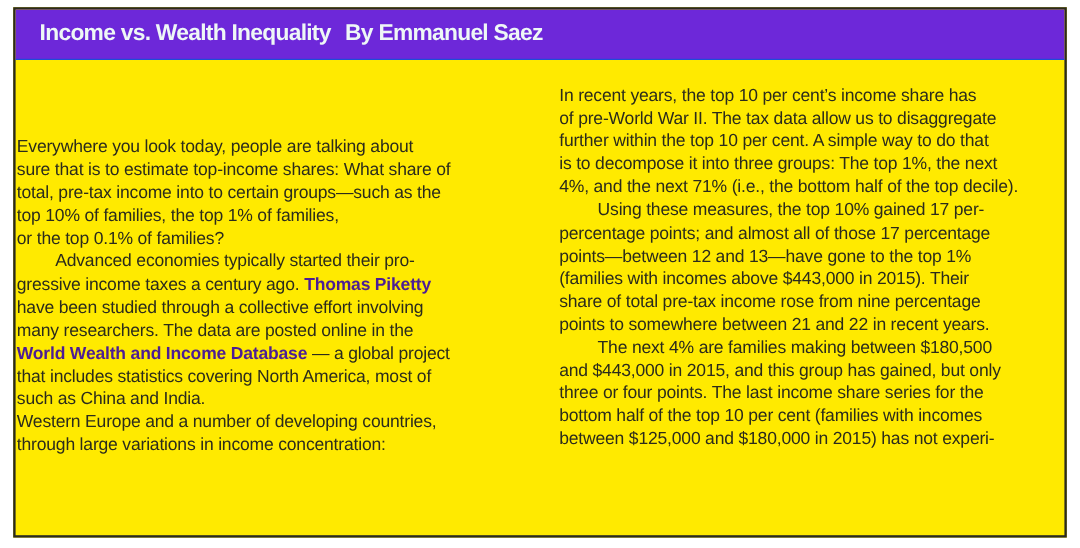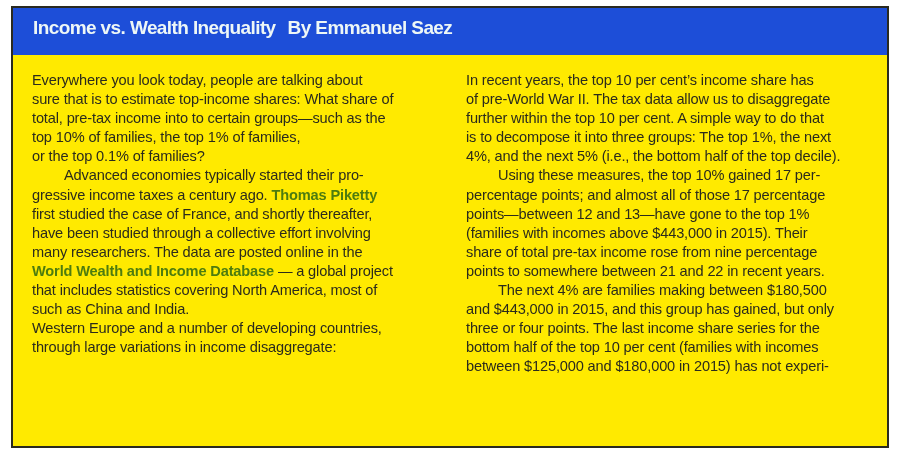--- a/index.html
+++ b/index.html
@@ -3,73 +3,72 @@
 <meta charset="utf-8">
 <style>
   html, body { margin: 0; padding: 0; background: #ffffff; }
   body { width: 900px; height: 457px; position: relative; overflow: hidden; }
   .box {
     position: absolute; left: 11px; top: 6px; width: 874px; height: 438px;
     border: 2px solid #2a2a20; background: #ffea00; box-sizing: content-box;
   }
   .header {
     position: absolute; left: 0; top: 0; width: 874px; height: 41px;
-    background: #1d4ed8; border-bottom: 6px solid #1d4ed8;
+    background: #6d28d9; border-bottom: 1px solid #1d4ed8;
   }
   .header-title {
     position: absolute; left: 20px; top: 9px;
     font-family: "Liberation Sans", sans-serif; font-weight: bold;
     font-size: 19px; color: #eef7f6; letter-spacing: -0.6px; white-space: nowrap;
   }
   .header-title .byline { margin-left: 12px; }
   .col {
     position: absolute; top: 63px;
     font-family: "Liberation Sans", sans-serif; font-size: 14.6px;
     line-height: 19.1px; color: #2b2b1c; letter-spacing: -0.15px;
   }
-  .col1 { left: 19px; width: 420px; }
+  .col1 { left: 1px; width: 420px; margin-top: 43px; }
   .col2 { left: 453px; width: 420px; }
   .line { white-space: nowrap; height: 19.1px; }
   .indent { padding-left: 32px; }
-  b { font-weight: bold; color: #4d7c0f; }
+  b { font-weight: bold; color: #4c1d95; }
 </style>
 </head>
 <body>
 
 <div class="box">
   <div class="header">
     <div class="header-title">
       <span>Income vs. Wealth Inequality</span><span class="byline">By Emmanuel Saez</span>
     </div>
   </div>
 
   <div class="col col1">
     <div class="line">Everywhere you look today, people are talking about</div>
     <div class="line">sure that is to estimate top-income shares: What share of</div>
     <div class="line">total, pre-tax income into to certain groups—such as the</div>
     <div class="line">top 10% of families, the top 1% of families,</div>
     <div class="line">or the top 0.1% of families?</div>
     <div class="line indent">Advanced economies typically started their pro-</div>
     <div class="line"><span>gressive income taxes a century ago. </span><b>Thomas Piketty</b></div>
-    <div class="line">first studied the case of France, and shortly thereafter,</div>
     <div class="line">have been studied through a collective effort involving</div>
     <div class="line">many researchers. The data are posted online in the</div>
     <div class="line"><b>World Wealth and Income Database</b><span> — a global project</span></div>
     <div class="line">that includes statistics covering North America, most of</div>
     <div class="line">such as China and India.</div>
     <div class="line">Western Europe and a number of developing countries,</div>
-    <div class="line">through large variations in income disaggregate:</div>
+    <div class="line">through large variations in income concentration:</div>
   </div>
 
   <div class="col col2">
     <div class="line">In recent years, the top 10 per cent’s income share has</div>
     <div class="line">of pre-World War II. The tax data allow us to disaggregate</div>
     <div class="line">further within the top 10 per cent. A simple way to do that</div>
     <div class="line">is to decompose it into three groups: The top 1%, the next</div>
-    <div class="line">4%, and the next 5% (i.e., the bottom half of the top decile).</div>
+    <div class="line">4%, and the next 71% (i.e., the bottom half of the top decile).</div>
     <div class="line indent">Using these measures, the top 10% gained 17 per-</div>
     <div class="line">percentage points; and almost all of those 17 percentage</div>
     <div class="line">points—between 12 and 13—have gone to the top 1%</div>
     <div class="line">(families with incomes above $443,000 in 2015). Their</div>
     <div class="line">share of total pre-tax income rose from nine percentage</div>
     <div class="line">points to somewhere between 21 and 22 in recent years.</div>
     <div class="line indent">The next 4% are families making between $180,500</div>
     <div class="line">and $443,000 in 2015, and this group has gained, but only</div>
     <div class="line">three or four points. The last income share series for the</div>
     <div class="line">bottom half of the top 10 per cent (families with incomes</div>

